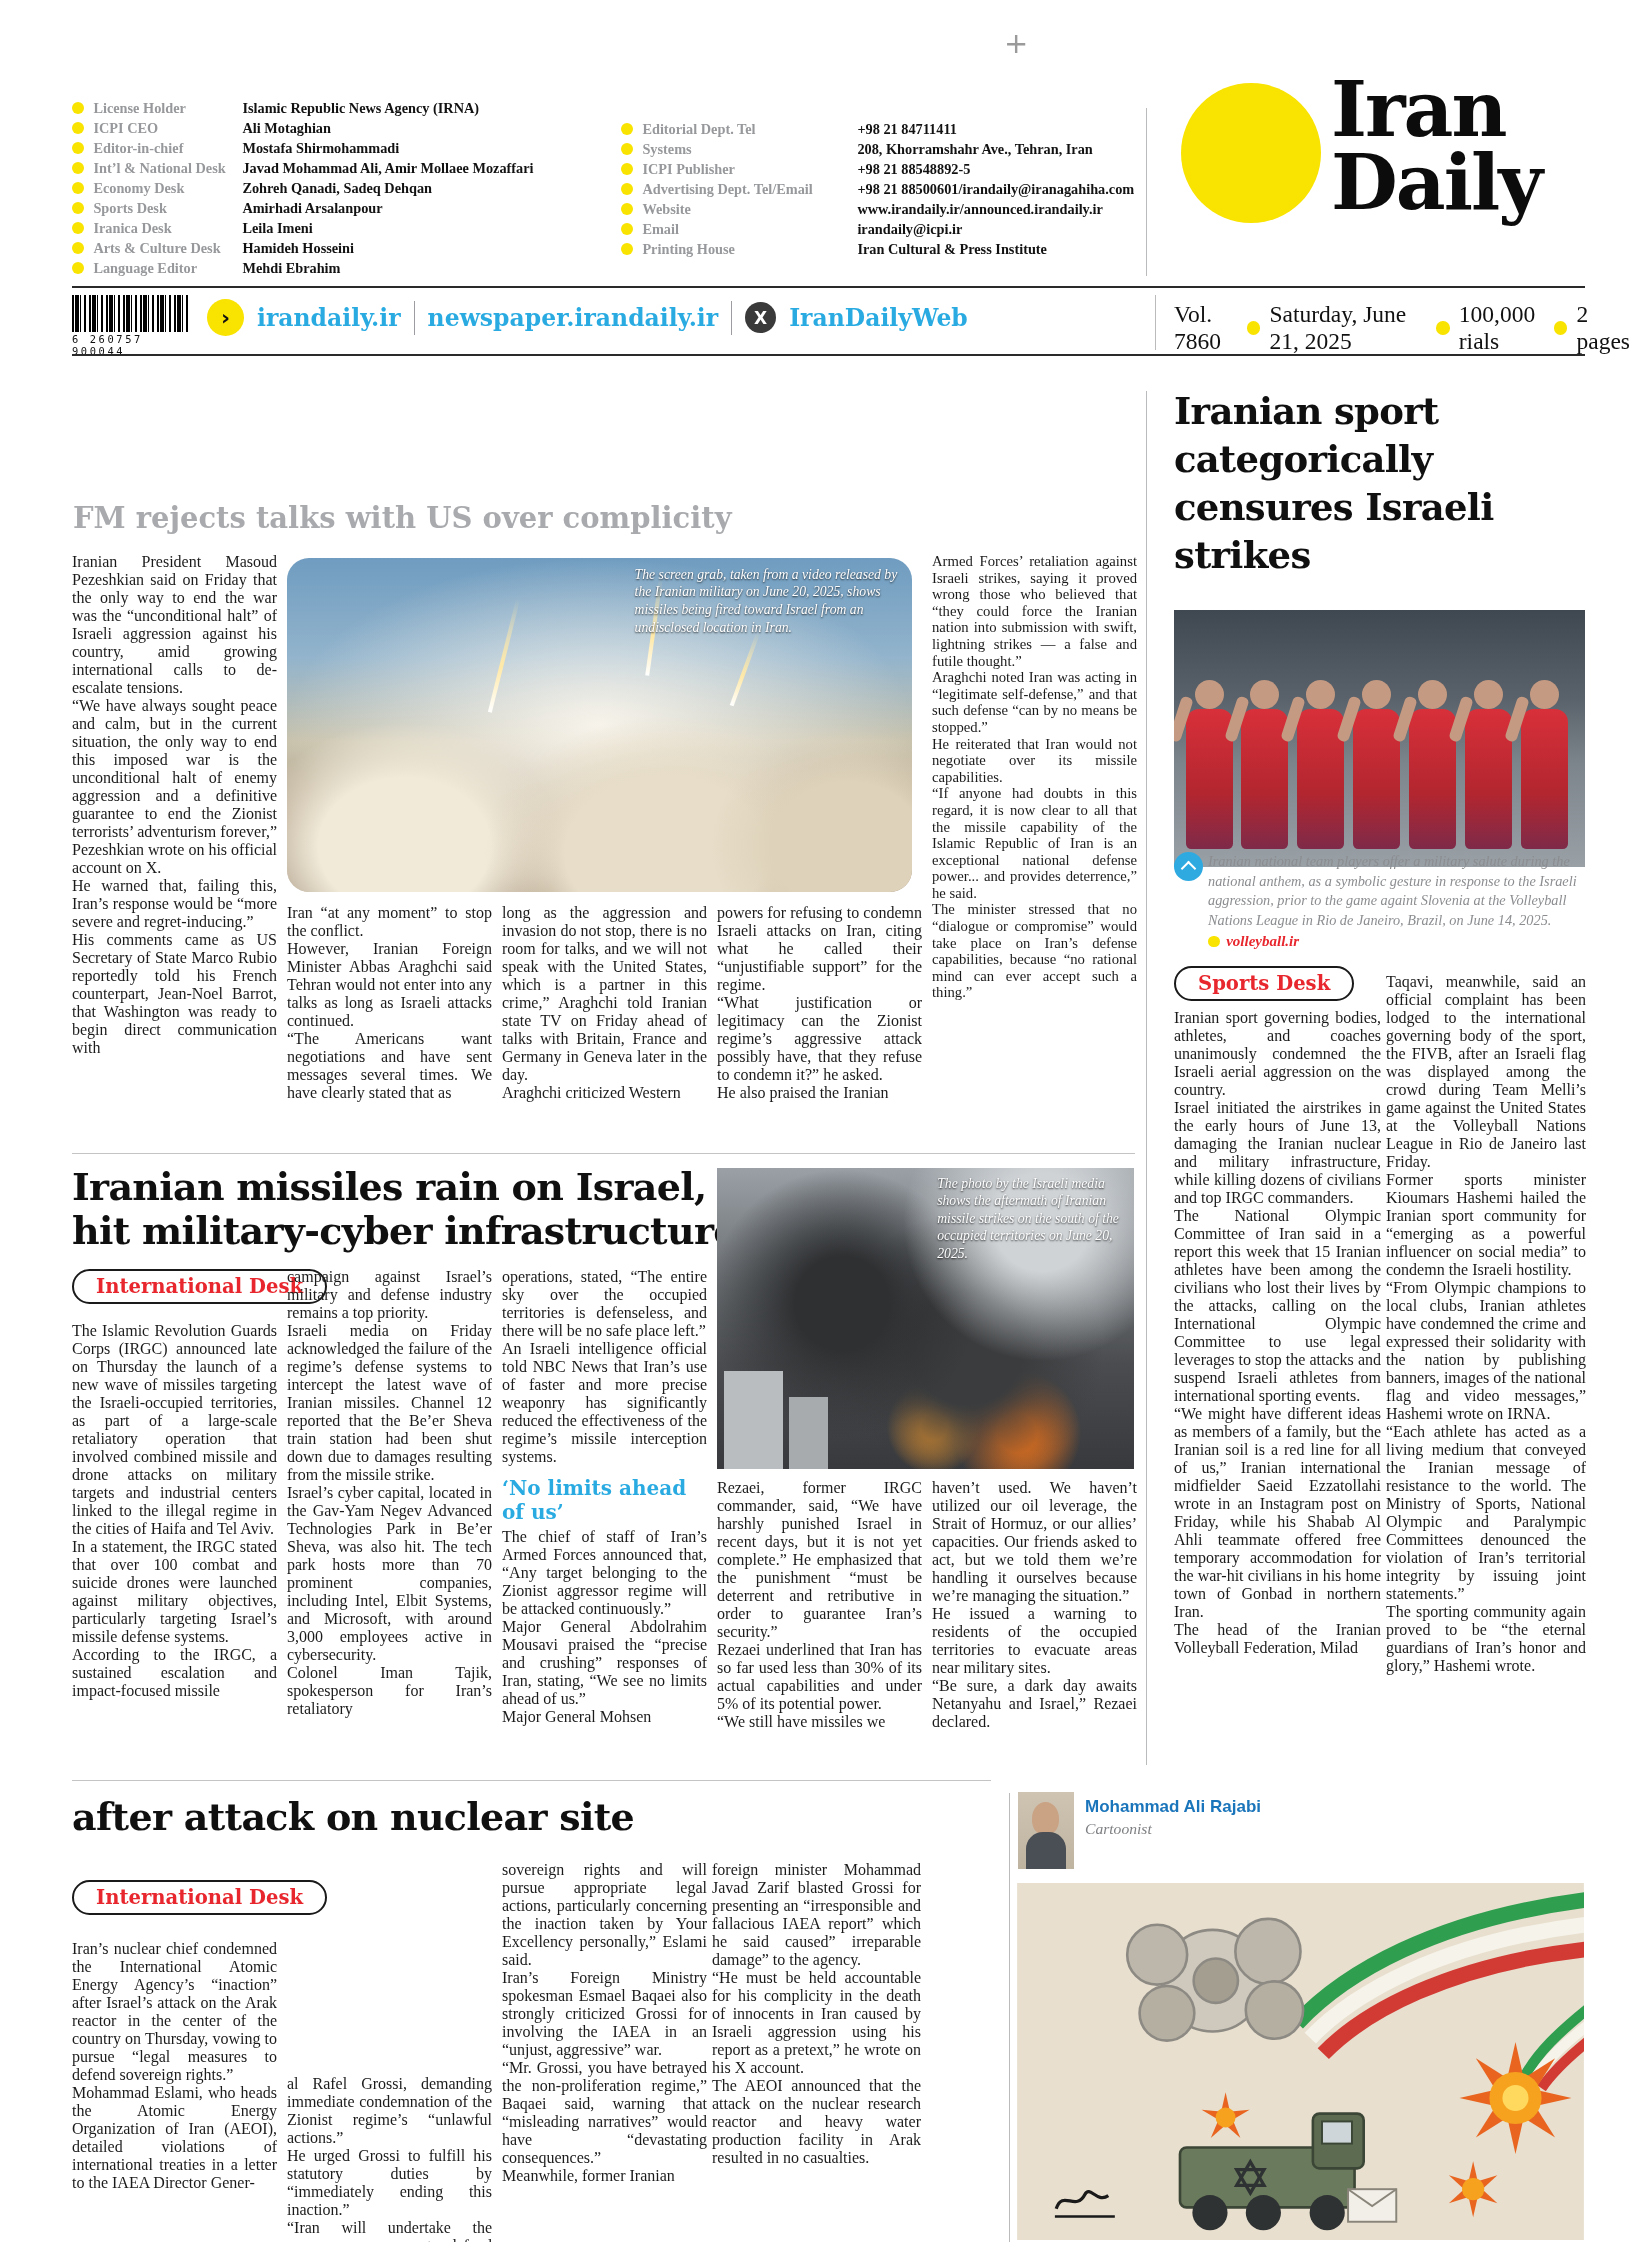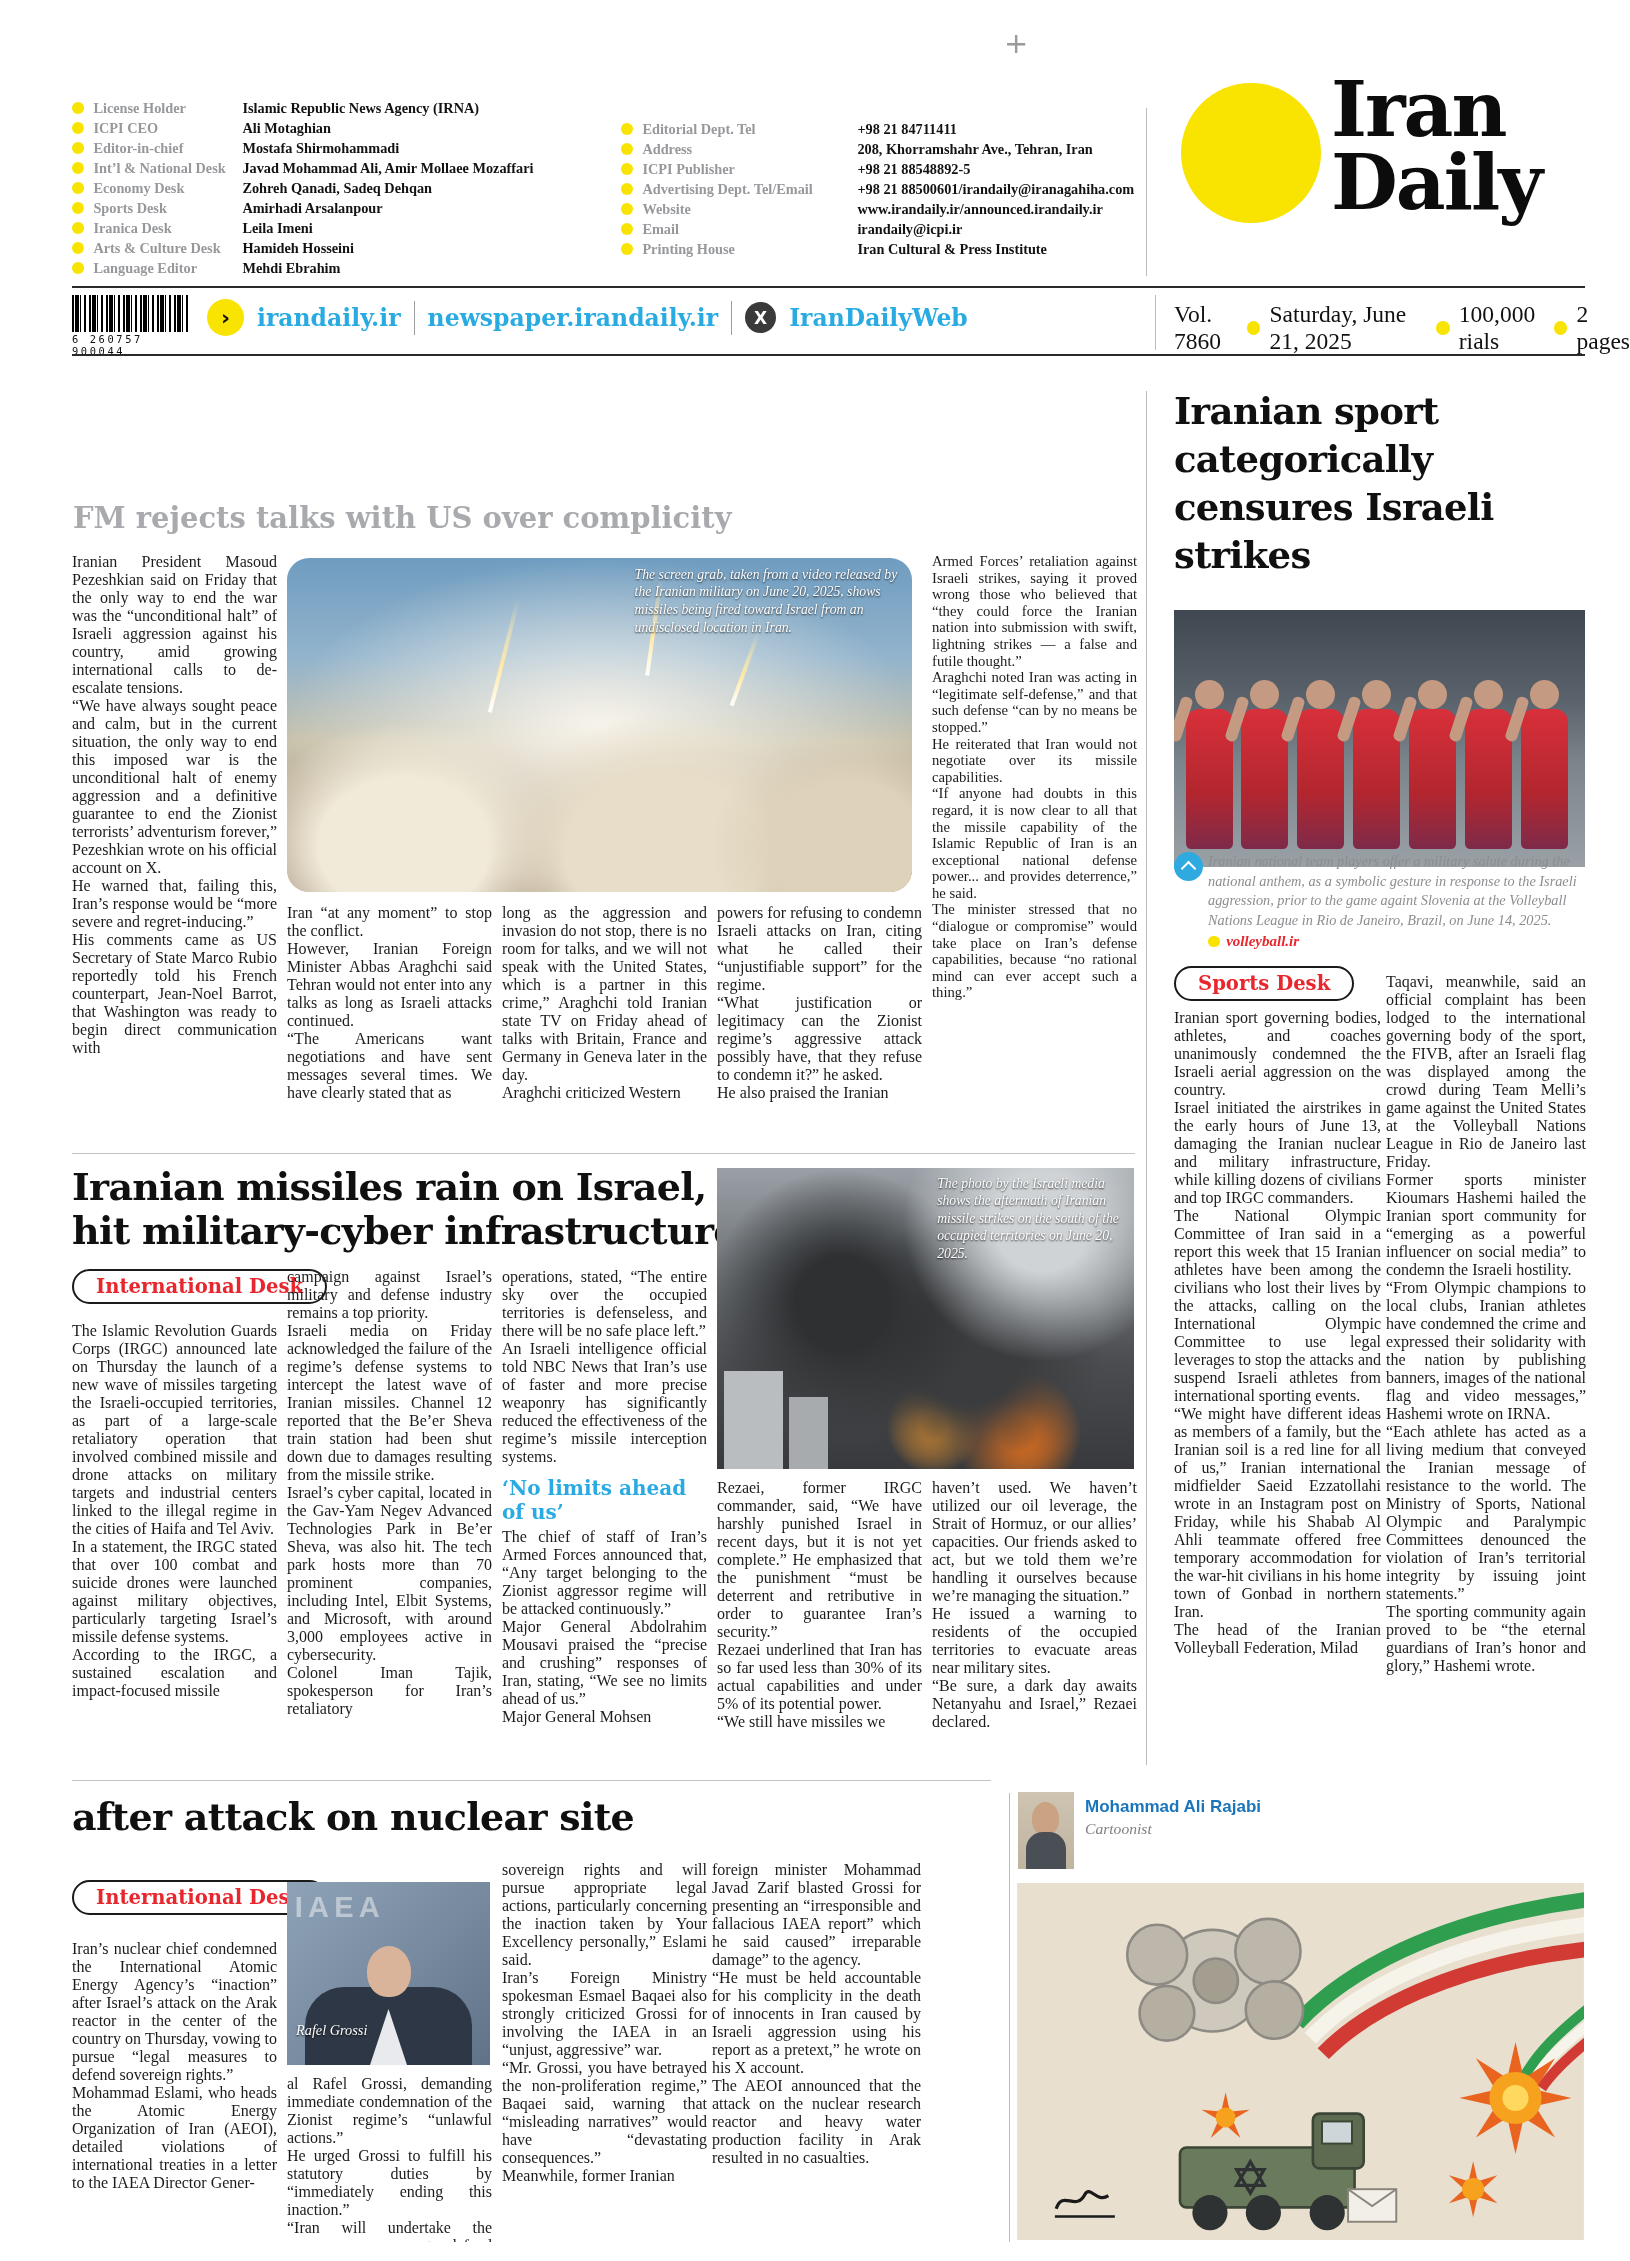--- a/index.html
+++ b/index.html
@@ -157,21 +157,21 @@
   </div>
 
   <div class="abs" style="left:621px;top:119px;">
     <div class="credit-row">
         <span class="dot"></span>
         <span class="credit-label contact-label">Editorial Dept. Tel</span>
         <span class="credit-value">+98 21 84711411</span>
       </div>
     <div class="credit-row">
         <span class="dot"></span>
-        <span class="credit-label contact-label">Address</span>
+        <span class="credit-label contact-label">Systems</span>
         <span class="credit-value">208, Khorramshahr Ave., Tehran, Iran</span>
       </div>
     <div class="credit-row">
         <span class="dot"></span>
         <span class="credit-label contact-label">ICPI Publisher</span>
         <span class="credit-value">+98 21 88548892-5</span>
       </div>
     <div class="credit-row">
         <span class="dot"></span>
         <span class="credit-label contact-label">Advertising Dept. Tel/Email</span>
@@ -344,27 +344,20 @@
   <div class="abs thin-rule" style="left:72px;top:1780px;width:919px;"></div>
 
   <div class="abs story-h" style="left:72px;top:1794px;width:717px;font-size:38px;line-height:46px;">
     <div>after attack on nuclear site</div>
   </div>
 
   <div class="abs" style="left:72px;top:1880px;">
     <span class="desk-badge">International Desk</span>
   </div>
 
-  <div class="photo photo-grossi" style="left:287px;top:1882px;width:203px;height:183px;">
-    <span class="iaea-ghost">IAEA</span>
-    <span class="suit"></span>
-    <span class="shirt"></span>
-    <span class="head"></span>
-    <span class="grossi-cap">Rafel Grossi</span>
-  </div>
 
   <div class="col" style="left:72px;top:1940px;height:301px;">Iran’s nuclear chief condemned the International Atomic Energy Agency’s “inaction” after Israel’s attack on the Arak reactor in the center of the country on Thursday, vowing to pursue “legal measures to defend sovereign rights.”
 Mohammad Eslami, who heads the Atomic Energy Organization of Iran (AEOI), detailed violations of international treaties in a letter to the IAEA Director Gener-</div>
   <div class="col" style="left:287px;top:2075px;height:167px;">al Rafel Grossi, demanding immediate condemnation of the Zionist regime’s “unlawful actions.”
 He urged Grossi to fulfill his statutory duties by “immediately ending this inaction.”
 “Iran will undertake the necessary measures to defend its</div>
   <div class="col" style="left:502px;top:1861px;height:382px;">sovereign rights and will pursue appropriate legal actions, particularly concerning the inaction taken by Your Excellency personally,” Eslami said.
 Iran’s Foreign Ministry spokesman Esmael Baqaei also strongly criticized Grossi for involving the IAEA in an “unjust, aggressive” war.
 “Mr. Grossi, you have betrayed the non-proliferation regime,” Baqaei said, warning that “misleading narratives” would have “devastating consequences.”
 Meanwhile, former Iranian</div>

